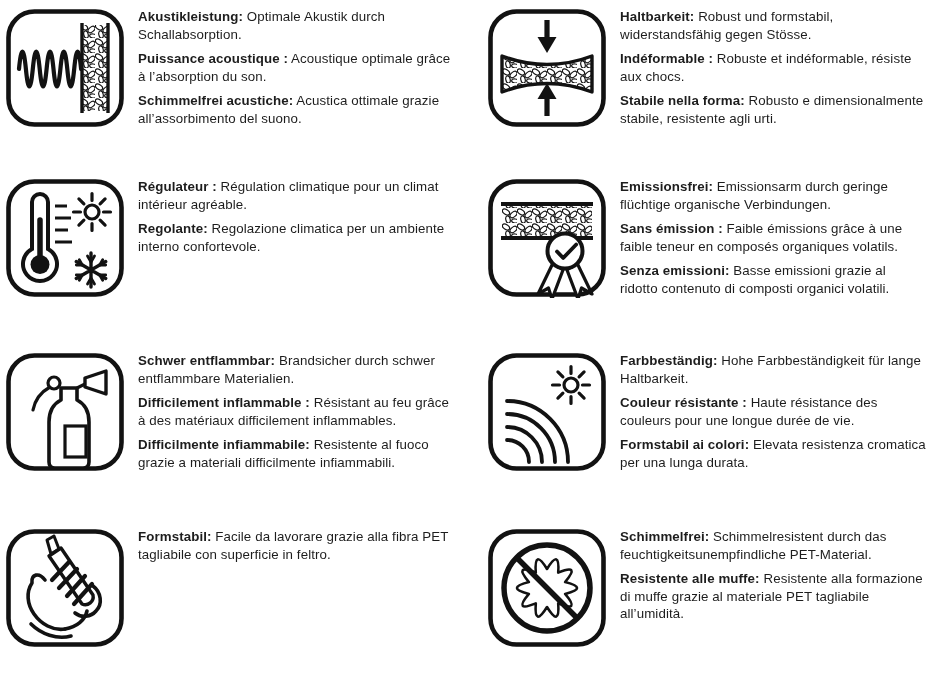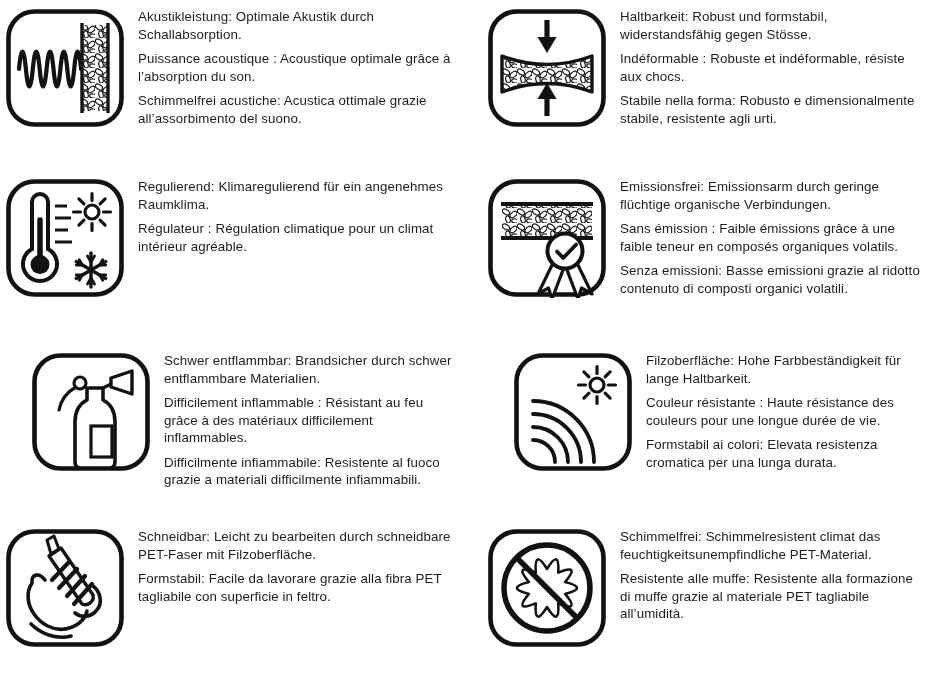--- a/index.html
+++ b/index.html
@@ -16,32 +16,32 @@
     grid-template-columns:468px 468px;
     grid-template-rows:170px 170px 178px 162px;
   }
   .feature {
     display:flex;
     align-items:flex-start;
     box-sizing:border-box;
     padding:8px 6px 0 4px;
   }
   .feature:nth-child(even) { padding-left:18px; }
-  .feature:nth-child(5), .feature:nth-child(6) { padding-top:12px;margin-left:26px; }
+  .feature:nth-child(5), .feature:nth-child(6) { padding-top:12px; }
   .feature:nth-child(7), .feature:nth-child(8) { padding-top:10px; }
   .icon-box { flex:0 0 122px; height:120px; }
   .icon-box svg { display:block; width:122px; height:120px; }
   .texts { margin-left:12px; padding-right:4px; max-width:330px; }
   .texts p {
     margin:0 0 7px 0;
     font-size:13.3px;
     line-height:17.5px;
     letter-spacing:0.1px;
   }
-  .texts b { font-weight:400; }
+  .texts b { font-weight:700; }
   .defs-svg { position:absolute; width:0; height:0; }
 </style>
 </head>
 <body>
 
 <svg class="defs-svg" aria-hidden="true">
   <defs>
     <pattern id="fib" width="15" height="15" patternUnits="userSpaceOnUse">
       <g fill="none" stroke="#151515" stroke-width="1.2">
         <ellipse cx="4" cy="4" rx="4" ry="2.4" transform="rotate(32 4 4)"></ellipse>
@@ -104,22 +104,22 @@
         </g>
         <g stroke="#121212" fill="none" stroke-linecap="round">
           <path d="M86,75 L86,109 M100.7,83.5 L71.3,100.5 M71.3,83.5 L100.7,100.5" stroke-width="3.4"></path>
           <path d="M86,84 L89.5,78 M86,84 L82.5,78 M86,100 L89.5,106 M86,100 L82.5,106
                    M94.7,87 L97.7,81.8 M94.7,87 L100.7,87 M77.3,97 L74.3,102.2 M77.3,97 L71.3,97
                    M77.3,87 L74.3,81.8 M77.3,87 L71.3,87 M94.7,97 L97.7,102.2 M94.7,97 L100.7,97" stroke-width="2.8"></path>
         </g>
       </svg>
     </div>
     <div class="texts">
-      <p><b>Regulierend:</b> <span>Klimaregulierend für ein angenehmes Raumklima.</span></p>
       <p><b>Régulateur :</b> <span>Régulation climatique pour un climat intérieur agréable.</span></p>
+      <p><b>Regolante:</b> <span>Regolazione climatica per un ambiente interno confortevole.</span></p>
     </div>
   </section>
 
   <section class="feature">
     <div class="icon-box">
       <svg viewBox="0 0 120 120">
         <rect x="3.5" y="3.5" width="113" height="113" rx="26" fill="#fff" stroke="#121212" stroke-width="4.6"></rect>
         <rect x="15" y="27.5" width="90" height="31" fill="url(#fib)"></rect>
         <line x1="14" y1="26" x2="106" y2="26" stroke="#121212" stroke-width="3.8"></line>
         <line x1="14" y1="60" x2="106" y2="60" stroke="#121212" stroke-width="3.8"></line>
@@ -167,21 +167,21 @@
           <path d="M20,62 A48,48 0 0 1 68,110"></path>
           <path d="M20,49 A61,61 0 0 1 81,110"></path>
         </g>
         <g stroke="#121212" stroke-width="3.2" stroke-linecap="round" fill="none">
           <circle cx="84" cy="33" r="7"></circle>
           <path d="M95.5,33 L102.5,33 M92.1,41.1 L97.1,46.1 M84,44.5 L84,51.5 M75.9,41.1 L70.9,46.1 M72.5,33 L65.5,33 M75.9,24.9 L70.9,19.9 M84,21.5 L84,14.5 M92.1,24.9 L97.1,19.9"></path>
         </g>
       </svg>
     </div>
     <div class="texts">
-      <p><b>Filzoberfläche:</b> <span>Hohe Farbbeständigkeit für lange Haltbarkeit.</span></p>
+      <p><b>Farbbeständig:</b> <span>Hohe Farbbeständigkeit für lange Haltbarkeit.</span></p>
       <p><b>Couleur résistante :</b> <span>Haute résistance des couleurs pour une longue durée de vie.</span></p>
       <p><b>Formstabil ai colori:</b> <span>Elevata resistenza cromatica per una lunga durata.</span></p>
     </div>
   </section>
 
   <section class="feature">
     <div class="icon-box">
       <svg viewBox="0 0 120 120">
         <rect x="3.5" y="3.5" width="113" height="113" rx="26" fill="#fff" stroke="#121212" stroke-width="4.6"></rect>
         <g>
@@ -191,35 +191,34 @@
         <g fill="none" stroke="#121212" stroke-width="3.6" stroke-linecap="round" stroke-linejoin="round">
           <path d="M40,52 C34,44 26,46 27,55 C21,64 22,76 29,86 C36,96 48,103 60,101"></path>
           <path d="M60,101 C72,99 80,92 82,83"></path>
           <path d="M88,58 C96,64 98,76 91,83 C86,89 76,90 70,85"></path>
           <path d="M26,96 C36,106 52,112 66,108"></path>
           <path d="M64,34 L47,52 M72,41 L54,60 M80,48 L62,68 M87,56 L69,76" stroke-width="4.2"></path>
         </g>
       </svg>
     </div>
     <div class="texts">
-      <p><b>Schneidbar:</b> <span>Leicht zu bearbeiten durch schneidbare PET-Faser mit Filzoberfläche.</span></p>
       <p><b>Formstabil:</b> <span>Facile da lavorare grazie alla fibra PET tagliabile con superficie in feltro.</span></p>
     </div>
   </section>
 
   <section class="feature">
     <div class="icon-box">
       <svg viewBox="0 0 120 120">
         <rect x="3.5" y="3.5" width="113" height="113" rx="26" fill="#fff" stroke="#121212" stroke-width="4.6"></rect>
         <path d="M78.1,65.9 Q94,84.7 71.2,75.4 Q73,100 60,79 Q47,100 48.8,75.4 Q26,84.7 41.9,65.9 Q18,60 41.9,54.1 Q26,35.3 48.8,44.6 Q47,20 60,41 Q73,20 71.2,44.6 Q94,35.3 78.1,54.1 Q102,60 78.1,65.9 Z" fill="none" stroke="#121212" stroke-width="2.6" stroke-linejoin="round"></path>
         <g>
           <circle cx="60" cy="60" r="43" fill="none" stroke="#121212" stroke-width="5.5"></circle>
           <line x1="30" y1="30" x2="90" y2="90" stroke="#121212" stroke-width="5.5"></line>
         </g>
       </svg>
     </div>
     <div class="texts">
-      <p><b>Schimmelfrei:</b> <span>Schimmelresistent climat das feuchtigkeitsunempfindliche PET-Material.</span></p>
+      <p><b>Schimmelfrei:</b> <span>Schimmelresistent durch das feuchtigkeitsunempfindliche PET-Material.</span></p>
       <p><b>Resistente alle muffe:</b> <span>Resistente alla formazione di muffe grazie al materiale PET tagliabile all’umidità.</span></p>
     </div>
   </section>
 
 </div>
 
 </body></html>

